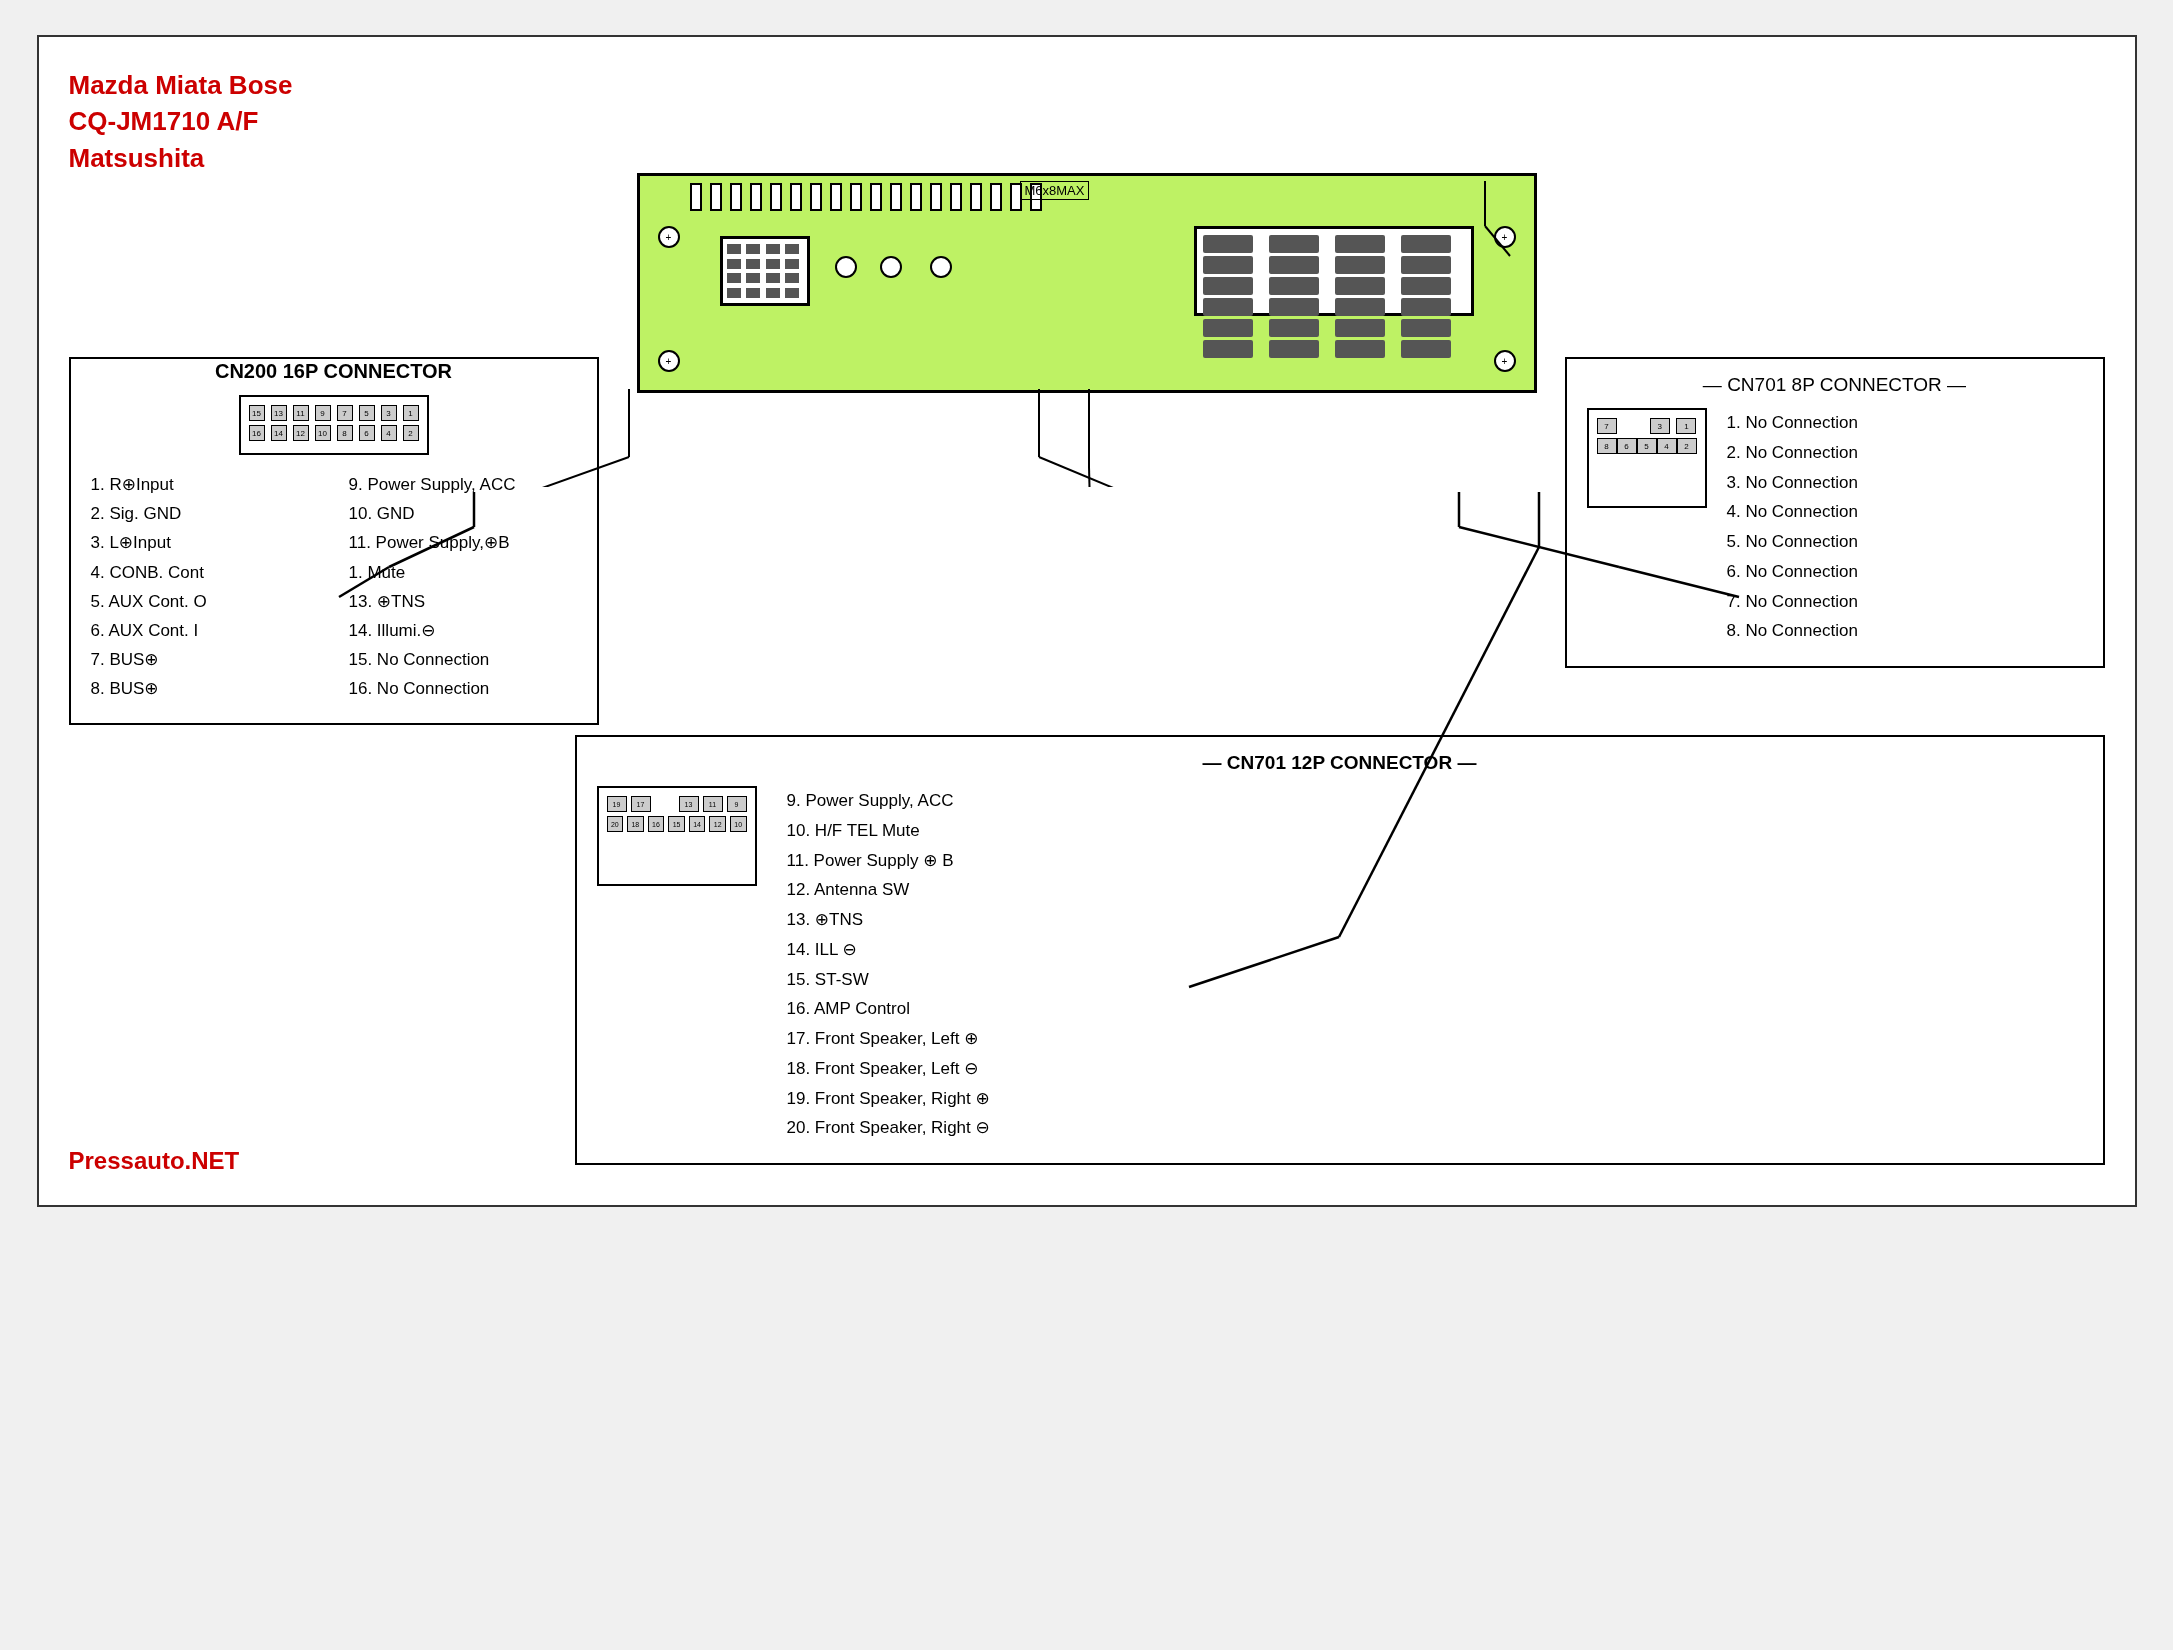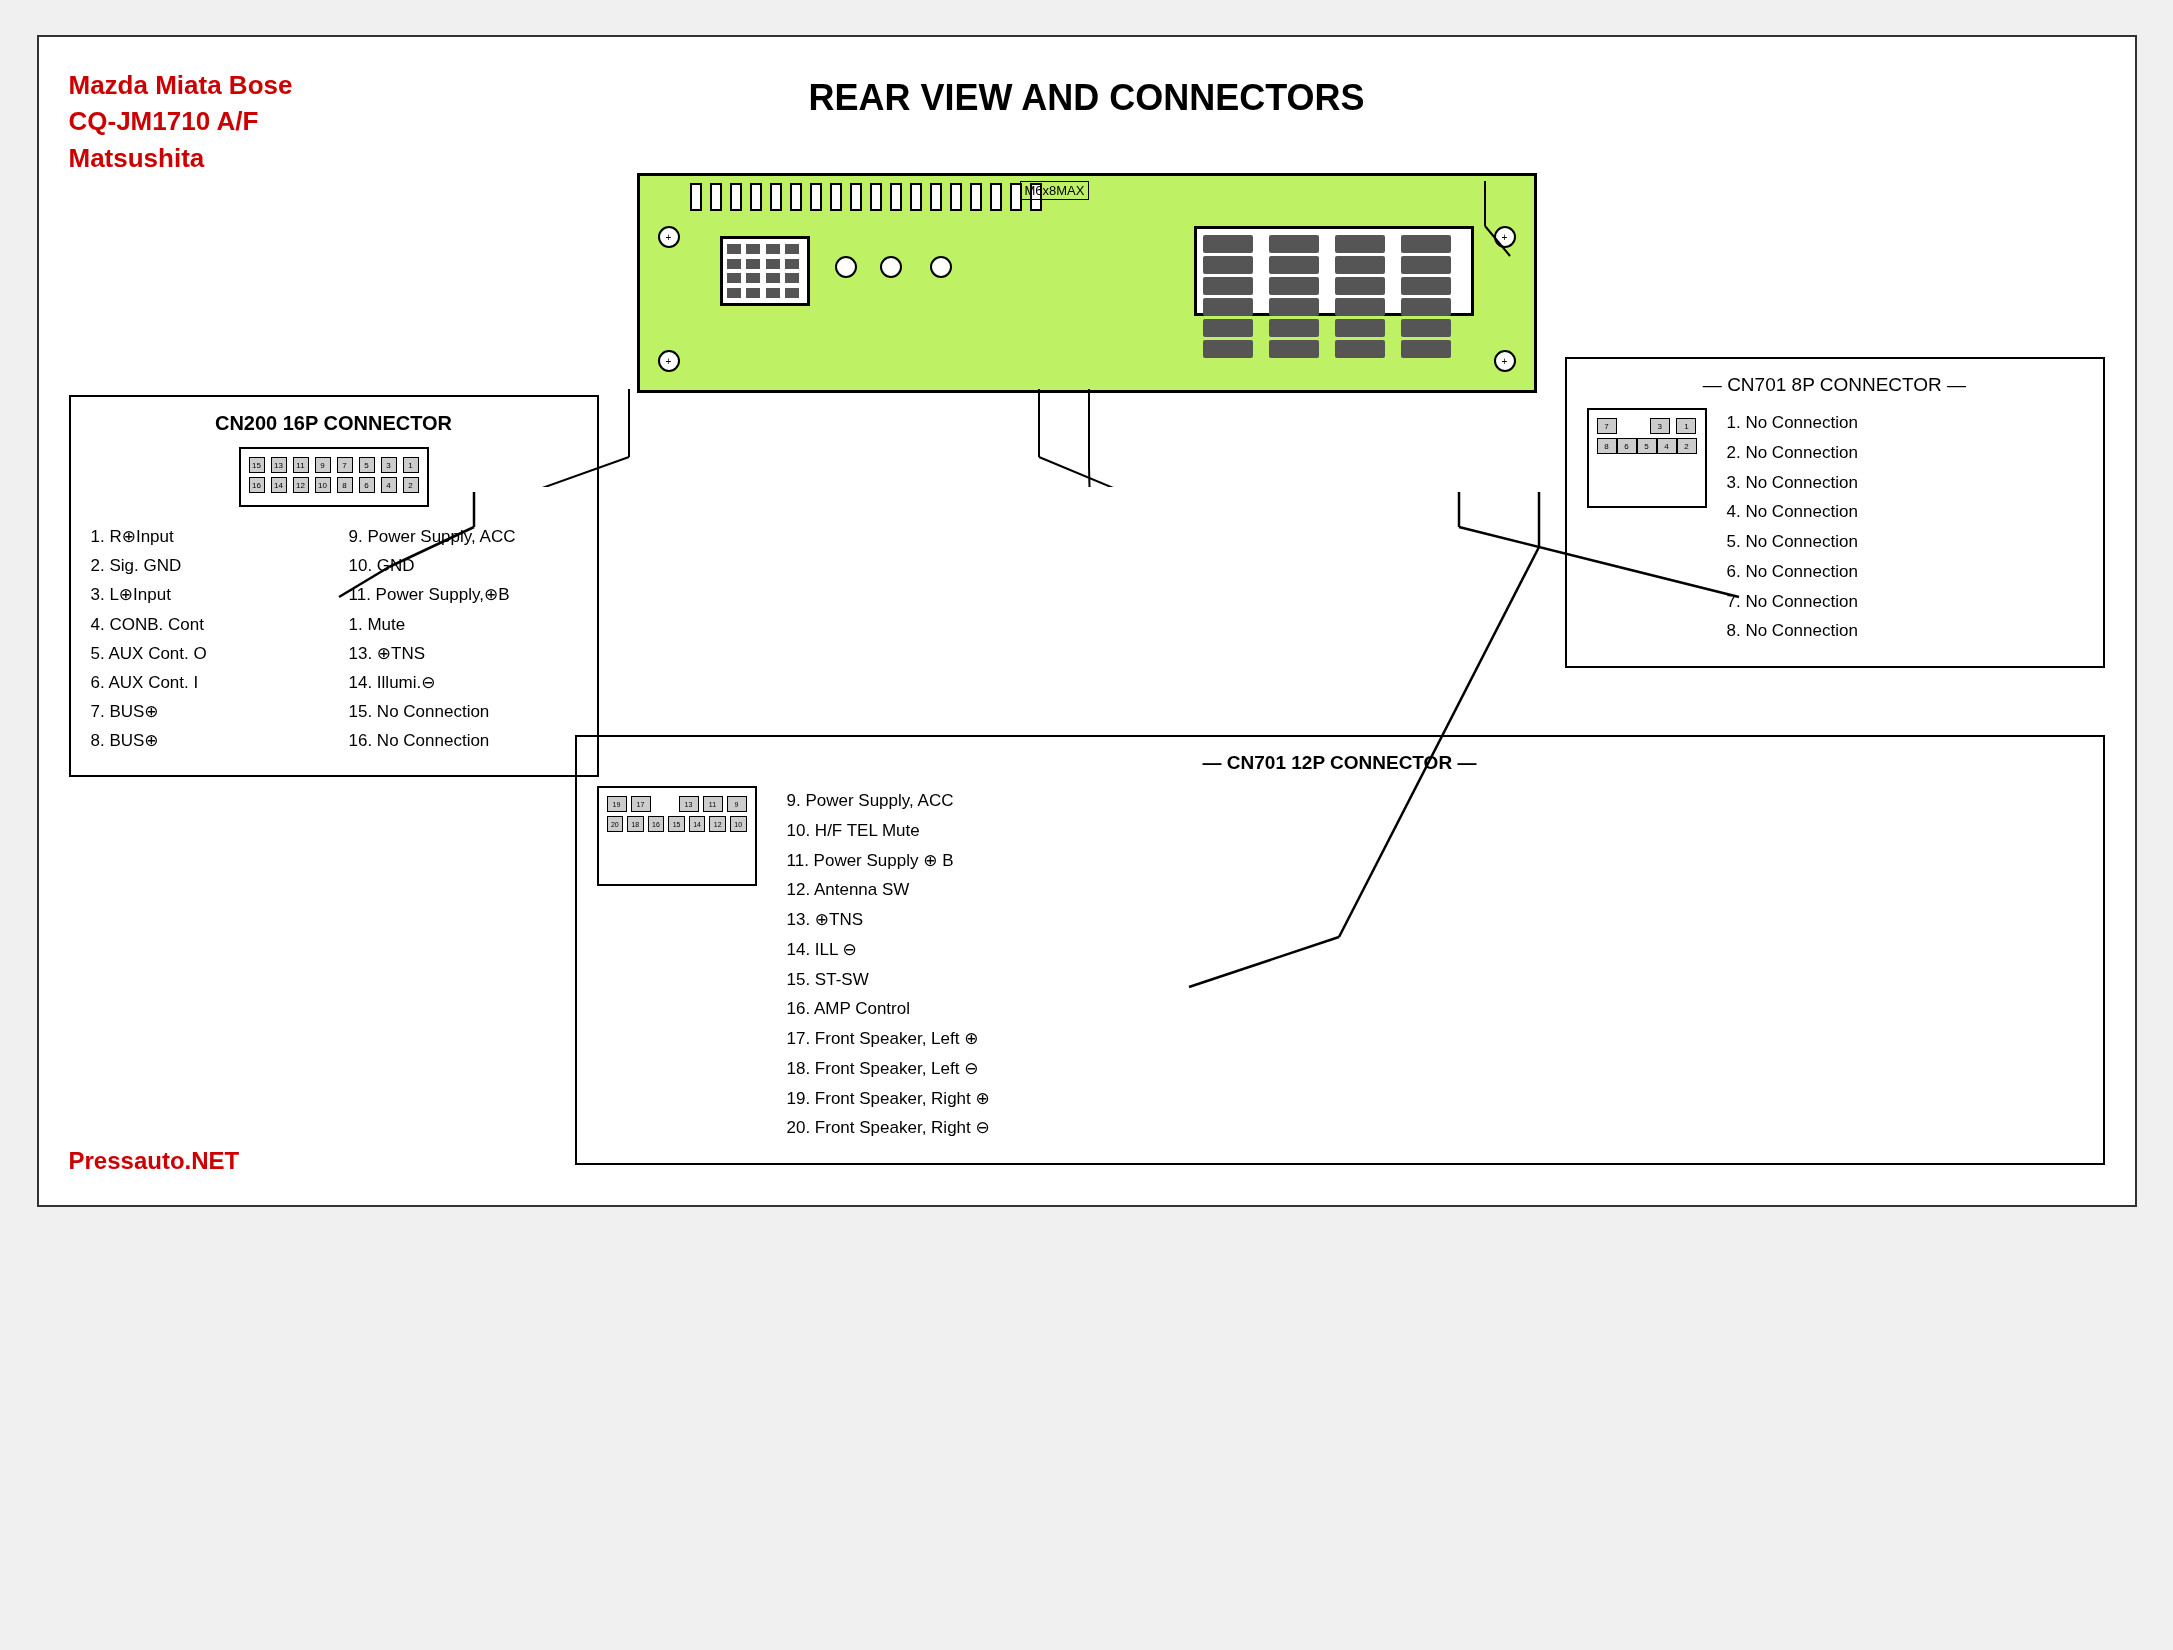--- a/index.html
+++ b/index.html
@@ -144,22 +144,21 @@
       font-size: 10px;
     }
 
     
     .cn200-box {
       position: absolute;
       top: 320px;
       left: 30px;
       width: 530px;
       border: 2px solid #000;
-      padding: 15px 20px 20px 20px;
-      margin-top: 38px;
+      padding: 1px 20px 20px 20px;
     }
     .cn200-title {
       font-weight: bold;
       font-size: 20px;
       text-align: center;
       margin-bottom: 12px;
     }
     
     .conn-diagram-200 {
       border: 2px solid #000;
@@ -281,21 +280,20 @@
   </style>
 </head>
 <body>
 
 <div class="page">
 
   <div class="top-left-title">
     Mazda Miata Bose<br>CQ-JM1710 A/F<br>Matsushita
   </div>
 
-  <div class="main-title">REAR VIEW AND CONNECTORS</div>
 
   <div class="unit-area">
     <div class="unit-box">
 
       <div class="fins">
         <div class="fin"></div>
           <div class="fin"></div>
           <div class="fin"></div>
         <div class="fin"></div>
           <div class="fin"></div>

